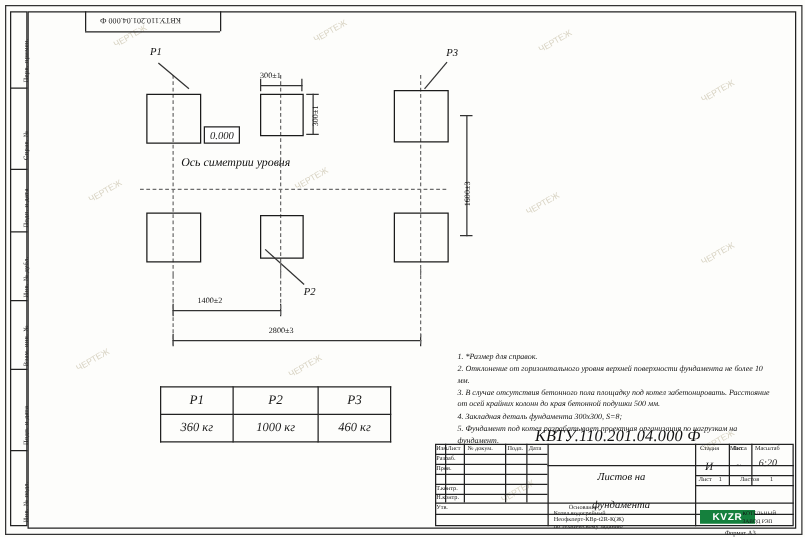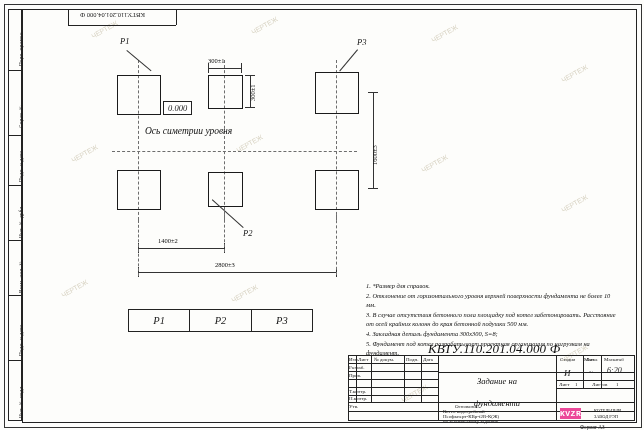--- a/index.html
+++ b/index.html
@@ -36,21 +36,21 @@
   .notes{position:absolute;left:366px;top:281px;width:252px;font-size:6.4px;line-height:1.45;font-style:italic;color:#111;}
   .notes div{margin-bottom:.5px;}
 
   
   .tb{position:absolute;left:348px;top:355px;width:287px;height:66px;border:1.3px solid #222;box-sizing:border-box;}
   .tbl{position:absolute;background:#222;}
   .tbt{position:absolute;font-size:5px;color:#222;white-space:nowrap;}
   .tbt.c{text-align:center;}
   .maincode{position:absolute;left:428px;top:341px;font-size:13px;font-style:italic;letter-spacing:.2px;color:#111;}
   .tname{position:absolute;text-align:center;font-size:8.5px;font-style:italic;line-height:1.25;color:#111;}
-  .kvzr{position:absolute;background:#ec4899;color:#fff;font-size:8px;font-weight:bold;letter-spacing:.5px;padding:1px 0;font-family:Liberation Mono, monospace;}
+  .kvzr{position:absolute;background:#15803d;color:#fff;font-size:8px;font-weight:bold;letter-spacing:.5px;padding:1px 10px;font-family:Liberation Sans, sans-serif;}
   .kvzrsub{position:absolute;font-size:4.4px;line-height:1.3;color:#111;}
   .topcode{position:absolute;font-size:6.5px;color:#222;white-space:nowrap;}
   .wm{position:absolute;color:#d9d4c4;font-size:7px;transform:rotate(-30deg);white-space:nowrap;pointer-events:none;font-family:"Liberation Sans",sans-serif;}
 </style>
 </head>
 <body>
 
 <div id="sheet">
 
   <div class="wm" style="left:90px;top:26px;">ЧЕРТЕЖ</div>
@@ -147,20 +147,25 @@
   <div class="dashv" style="left:224px;top:210px;height:42px;"></div>
   <div class="dashv" style="left:336px;top:215px;height:60px;"></div>
 
   <table class="ptable">
     <tbody>
         <tr class="hdr">
       <td>P1</td>
       <td>P2</td>
       <td>P3</td>
     </tr>
+    <tr>
+      <td>360 кг</td>
+      <td>1000 кг</td>
+      <td>460 кг</td>
+    </tr>
   </tbody>
     </table>
 
   <div class="notes">
     <div>1. *Размер для справок.</div>
     <div>2. Отклонение от горизонтального уровня верхней поверхности фундамента не более 10 мм.</div>
     <div>3. В случае отсутствия бетонного пола площадку под котел забетонировать. Расстояние от осей крайних колонн до края бетонной подушки 500 мм.</div>
     <div>4. Закладная деталь фундамента  300х300, S=8;</div>
     <div>5. Фундамент под котел разрабатывает проектная организация по нагрузкам на фундамент.</div>
   </div>
@@ -195,21 +200,21 @@
   <div class="tbt" style="left:423px;top:357px;">Дата</div>
 
   <div class="tbt" style="left:349px;top:365px;">Разраб.</div>
   <div class="tbt" style="left:349px;top:373px;">Пров.</div>
   <div class="tbt" style="left:349px;top:389px;">Т.контр.</div>
   <div class="tbt" style="left:349px;top:396px;">Н.контр.</div>
   <div class="tbt" style="left:349px;top:404px;">Утв.</div>
 
   <div class="maincode">КВТУ.110.201.04.000  Ф</div>
 
-  <div class="tname" style="left:440px;top:376px;width:114px;">Задание на</div>
+  <div class="tname" style="left:440px;top:376px;width:114px;">Листов на</div>
   <div class="tname" style="left:440px;top:398px;width:114px;">фундамента</div>
 
   <div class="tbt" style="left:560px;top:357px;">Стадия</div>
   <div class="tbt" style="left:586px;top:357px;">Лит.</div>
   <div class="tbt" style="left:586px;top:357px;opacity:0;">.</div>
 
   <div class="tbt" style="left:584px;top:357px;">Масса</div>
   <div class="tbt" style="left:604px;top:357px;">Масштаб</div>
 
   <div class="tbt c" style="left:564px;top:368px;font-size:9px;font-style:italic;">И</div>

